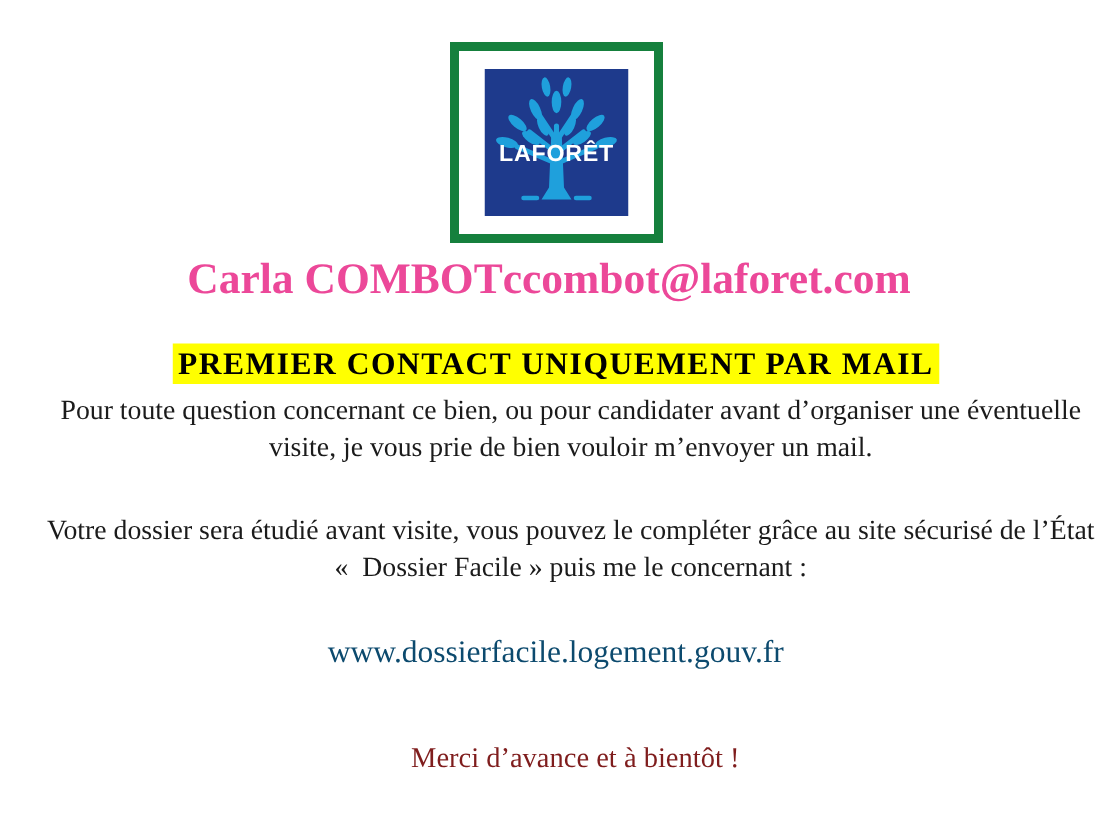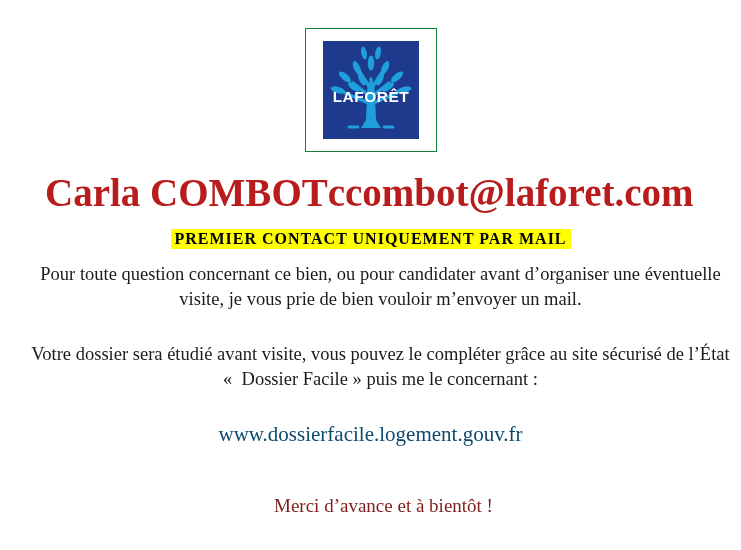--- a/index.html
+++ b/index.html
@@ -11,37 +11,37 @@
     position: relative;
     overflow: hidden;
   }
   .page { position: absolute; inset: 0; background: #ffffff; }
 
   
   .logo-frame {
     position: absolute; top: 28px; left: 50%; transform: translateX(-50%);
     width: 130px; height: 122px;
     background: #ffffff;
-    border: 1px solid #15803d;
+    border: 6px solid #15803d;
     display: flex; align-items: center; justify-content: center;
   }
 
   
   .name-row {
     position: absolute; top: 170px; left: 45px; right: 54px;
-    display: flex; justify-content: flex-start; align-items: baseline;
-    font-weight: bold; font-size: 39px; color: #b91c1c;
+    display: flex; justify-content: center; align-items: baseline;
+    font-weight: bold; font-size: 29px; color: #ec4899;
     white-space: pre;
   }
 
   
   .notice {
     position: absolute; top: 229px; left: 50%; transform: translateX(-50%);
     background: #ffff00;
-    font-weight: bold; font-size: 16px; letter-spacing: 1px;
+    font-weight: bold; font-size: 21px; letter-spacing: 1px;
     color: #000000;
     padding: 1px 4px;
     white-space: pre;
   }
 
   
   .para { position: absolute; left: 0; right: 0; text-align: center; font-size: 18.5px; }
   .para .line { line-height: 25px; white-space: pre; padding-left: 20px; }
   .para-1 { top: 262px; }
   .para-2 { top: 326px; margin-top: 16px; }

